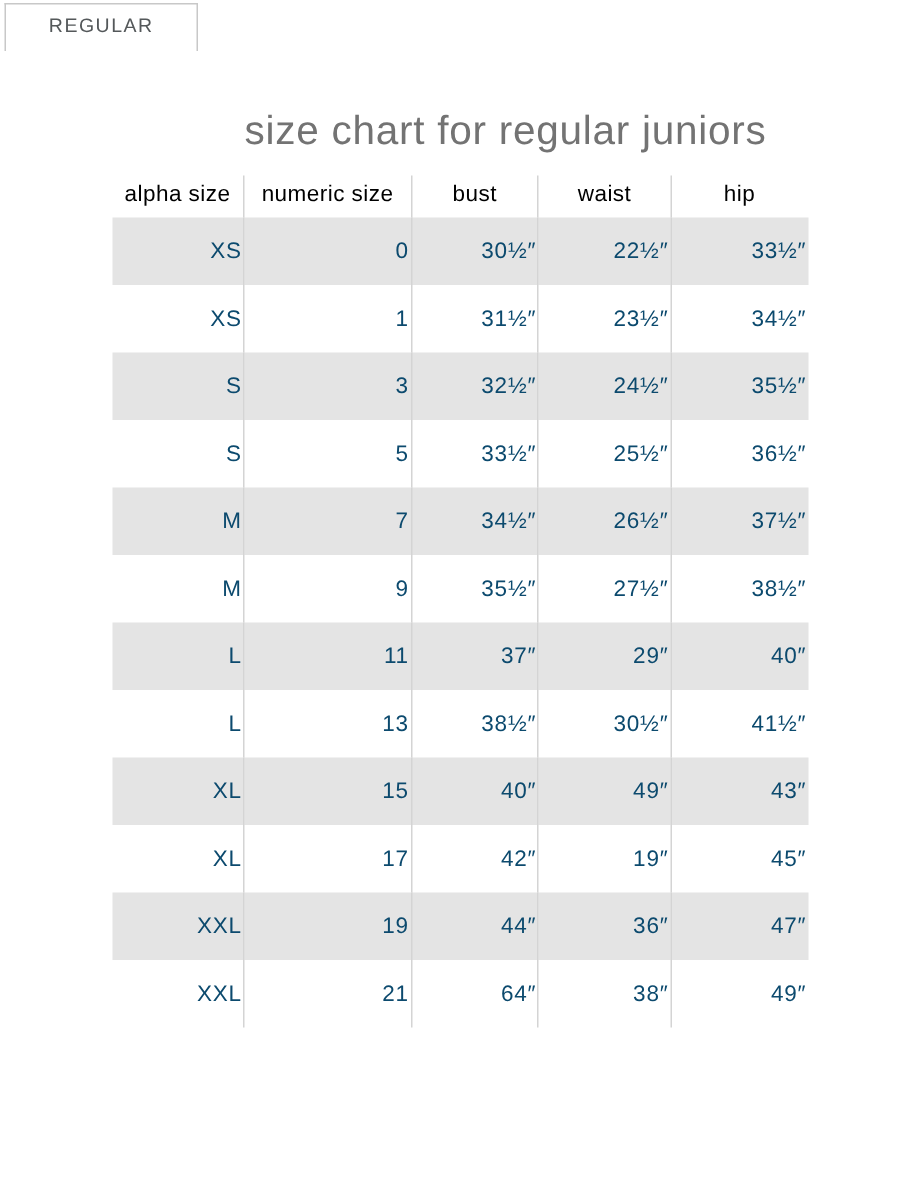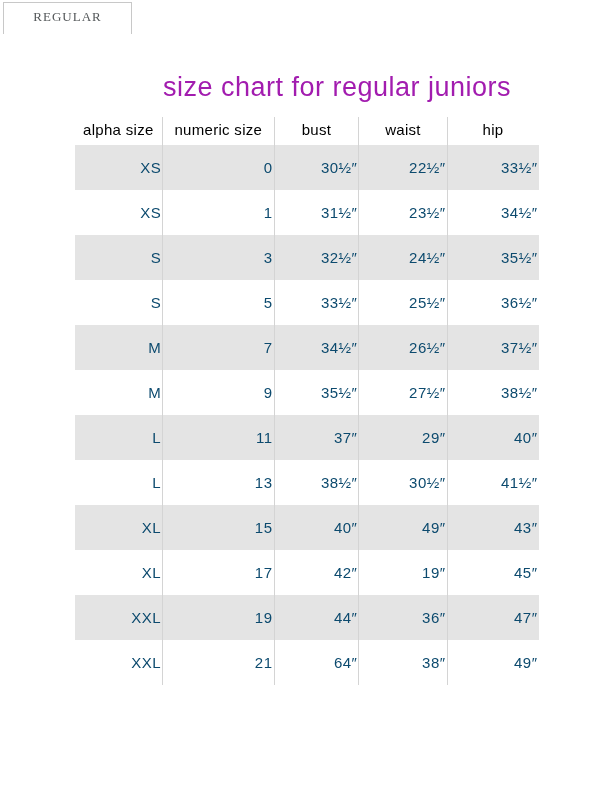--- a/index.html
+++ b/index.html
@@ -37,30 +37,29 @@
     margin-right: 3px;
   }
   .tab.t0 { width: 119px; }
   .tab.t1 { width: 129px; }
   .tab.t2 { width: 124px; color: #9a9a9a; }
   .tab.active {
     background: #ffffff;
     border-bottom: none;
     height: 32px;
     color: #54585a;
-    font-family: Liberation Serif, serif;
   }
   
   .title {
     margin: 38px 0 0 17px;
     text-align: center;
     font-size: 27px;
     font-weight: 300;
     letter-spacing: 0.5px;
-    color: #a21caf;
+    color: #737373;
     padding-left: 44px;
   }
   
   .size-table {
     margin: 14px auto 0 auto;
     width: 464px;
     border-collapse: collapse;
     table-layout: fixed;
   }
   .size-table col.c0 { width: 19%; }

